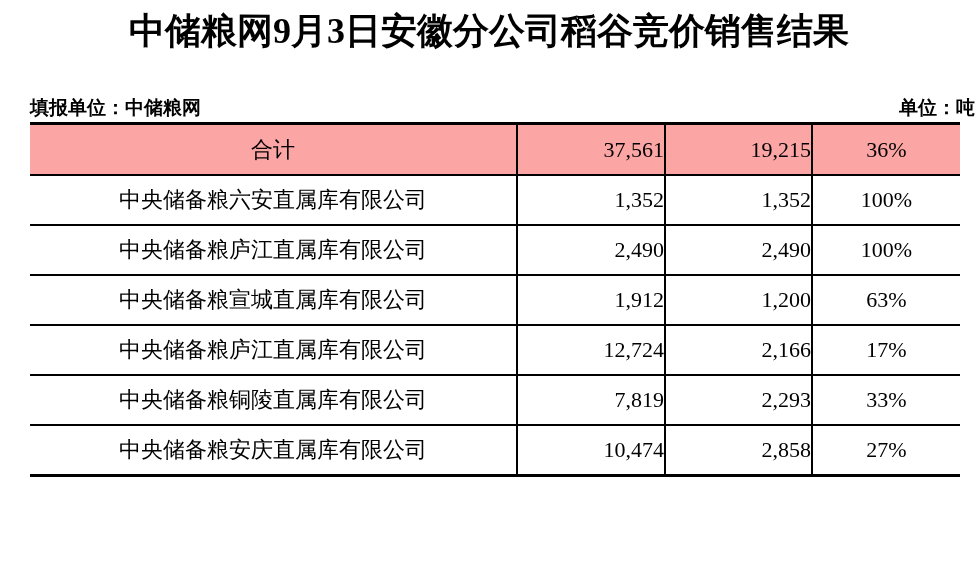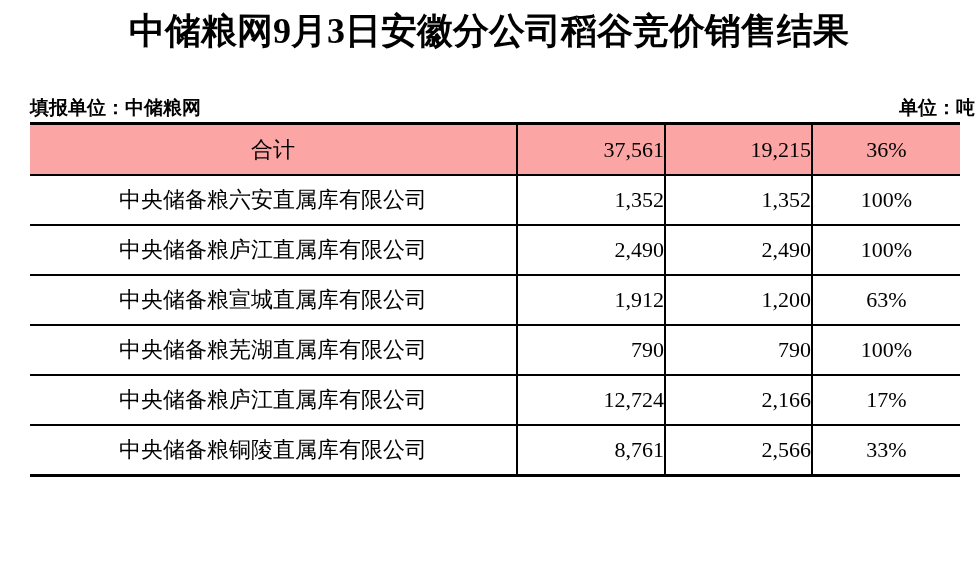--- a/index.html
+++ b/index.html
@@ -130,37 +130,37 @@
       <td class="rate-cell">100%</td>
     </tr>
 
     <tr class="data-row">
       <td class="name-cell v-border">中央储备粮宣城直属库有限公司</td>
       <td class="num-cell v-border">1,912</td>
       <td class="num-cell v-border">1,200</td>
       <td class="rate-cell">63%</td>
     </tr>
 
-    <tr class="data-row">
-      <td class="name-cell v-border">中央储备粮芜湖直属库有限公司</td>
-      <td class="num-cell v-border">790</td>
-      <td class="num-cell v-border">790</td>
-      <td class="rate-cell">100%</td>
-    </tr>
 
     <tr class="data-row">
       <td class="name-cell v-border">中央储备粮庐江直属库有限公司</td>
       <td class="num-cell v-border">12,724</td>
       <td class="num-cell v-border">2,166</td>
       <td class="rate-cell">17%</td>
     </tr>
 
     <tr class="data-row">
       <td class="name-cell v-border">中央储备粮铜陵直属库有限公司</td>
-      <td class="num-cell v-border">8,761</td>
-      <td class="num-cell v-border">2,566</td>
+      <td class="num-cell v-border">7,819</td>
+      <td class="num-cell v-border">2,293</td>
       <td class="rate-cell">33%</td>
     </tr>
 
+    <tr class="data-row last-row">
+      <td class="name-cell v-border">中央储备粮安庆直属库有限公司</td>
+      <td class="num-cell v-border">10,474</td>
+      <td class="num-cell v-border">2,858</td>
+      <td class="rate-cell">27%</td>
+    </tr>
   </tbody>
     </table>
 
 </div>
 
 </body></html>

